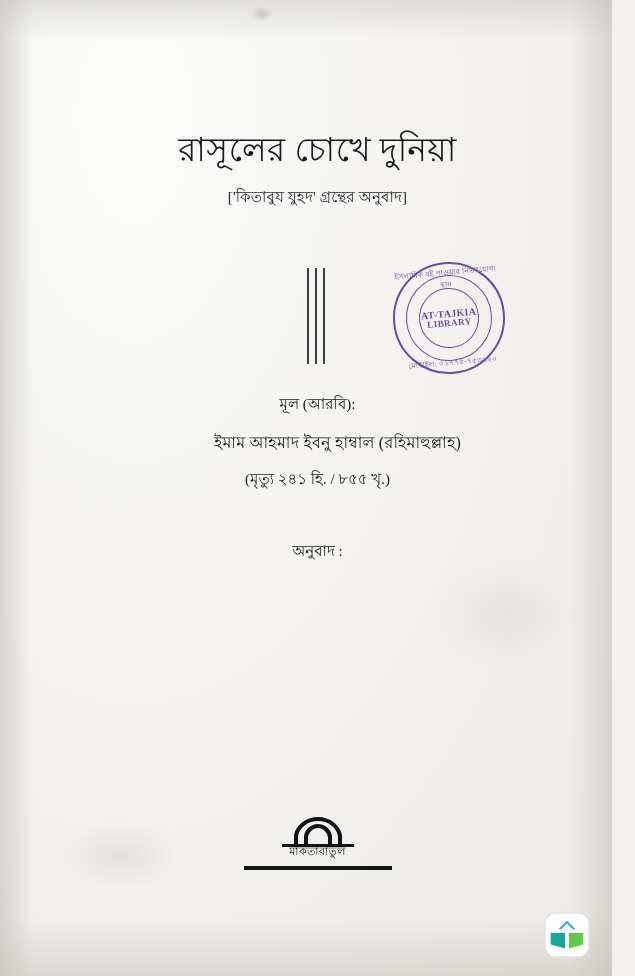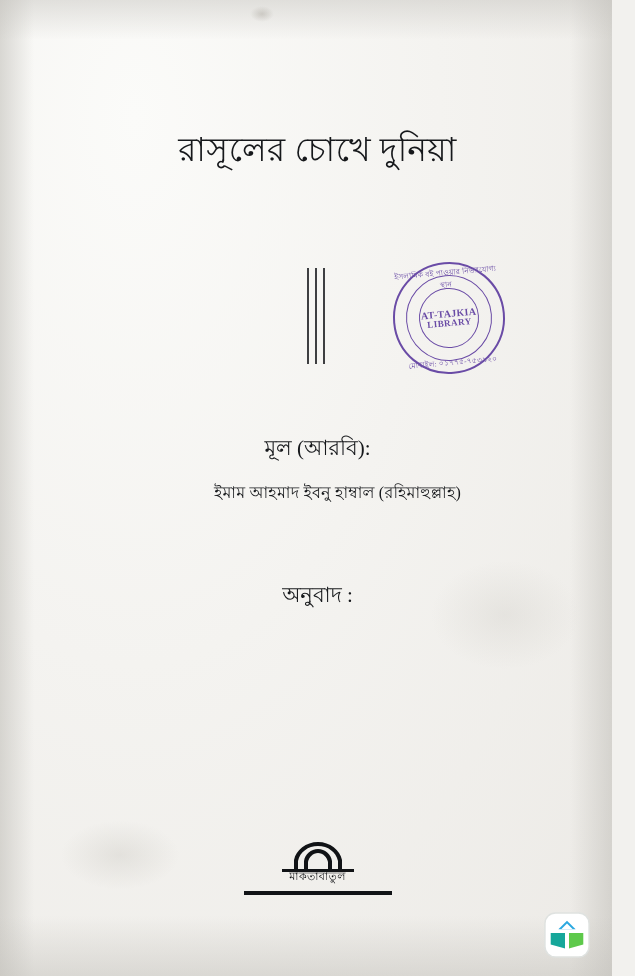--- a/index.html
+++ b/index.html
@@ -160,41 +160,40 @@
   
   .attr {
     position: absolute;
     left: 0;
     width: 635px;
     text-align: center;
     font-family: "Liberation Serif", serif;
     color: #16181b;
   }
   .attr .lead {
-    font-size: 21px;
+    font-size: 15px;
     margin-bottom: 13px;
-    margin-top: 40px;
   }
   .attr .name {
     font-size: 16px;
     letter-spacing: .2px;
     margin-left: 40px;
   }
   .attr .years {
     font-size: 15px;
     margin-top: 10px;
   }
   .author-block { top: 392px; }
   .translator-block { top: 539px; }
 
   
   .publisher {
     position: absolute;
     left: 0;
-    top: 840px;
+    top: 815px;
     width: 635px;
     text-align: center;
     color: #111316;
   }
   .publisher .crest {
     display: block;
     margin: 0 auto;
   }
   .publisher .small-name {
     font-family: "Liberation Serif", serif;
@@ -234,20 +233,21 @@
   <div class="paper-shade-left"></div>
   <div class="paper-shade-right"></div>
   <div class="paper-shade-top"></div>
   <div class="paper-shade-bottom"></div>
   <div class="blot-a"></div>
   <div class="blot-b"></div>
   <div class="blot-c"></div>
 
   <div class="title-block">
     <div class="main-title">রাসূলের চোখে দুনিয়া</div>
+    <div class="subtitle">['কিতাবুয যুহদ' গ্রন্থের অনুবাদ]</div>
   </div>
 
   <div class="rule-ornament">
     <i></i>
     <i></i>
     <i></i>
   </div>
 
   <div class="stamp">
     <div class="ring-outer"></div>
@@ -256,20 +256,21 @@
     <div class="core">
       <div class="l1">AT-TAJKIA</div>
       <div class="l2">LIBRARY</div>
     </div>
     <div class="arc arc-bottom">মোবাইল: ০১৭৭৫-৭৫৩৯২০</div>
   </div>
 
   <div class="attr author-block">
     <div class="lead">মূল (আরবি):</div>
     <div class="name">ইমাম আহমাদ ইবনু হাম্বাল (রহিমাহুল্লাহ)</div>
+    <div class="years">(মৃত্যু ২৪১ হি. / ৮৫৫ খৃ.)</div>
   </div>
 
   <div class="attr translator-block">
     <div class="lead">অনুবাদ :</div>
   </div>
 
   <div class="publisher">
     <svg class="crest" width="96" height="34" viewBox="0 0 96 34">
       <path d="M48 2 C36 2 26 10 24 20 L24 32 L28 32 L28 21 C30 12 38 6 48 6 C58 6 66 12 68 21 L68 32 L72 32 L72 20 C70 10 60 2 48 2 Z" fill="#111316"></path>
       <path d="M48 9 C41 9 35 14 34 21 L34 32 L38 32 L38 22 C39 17 43 13 48 13 C53 13 57 17 58 22 L58 32 L62 32 L62 21 C61 14 55 9 48 9 Z" fill="#111316"></path>

